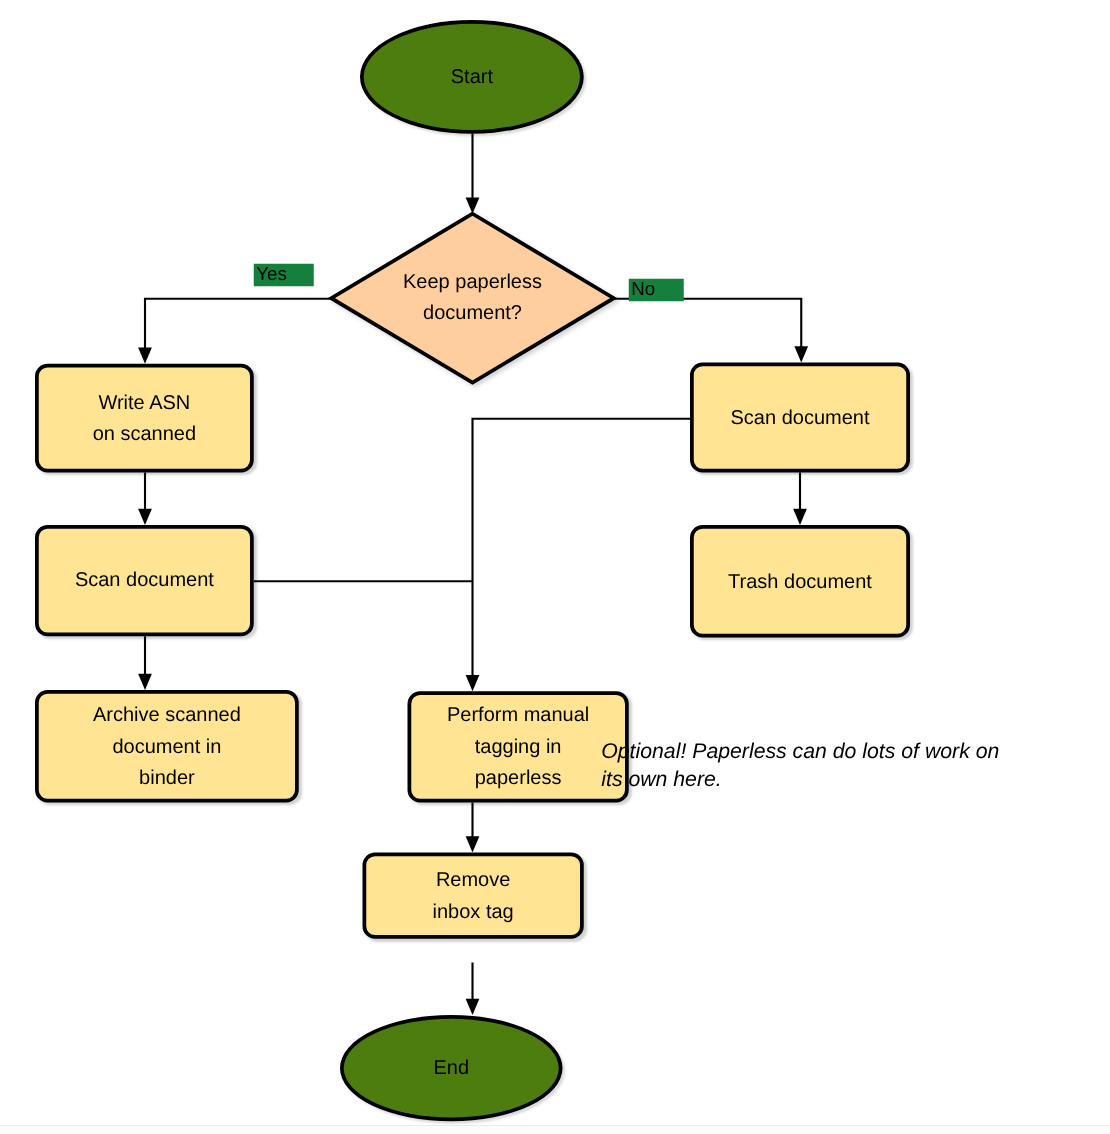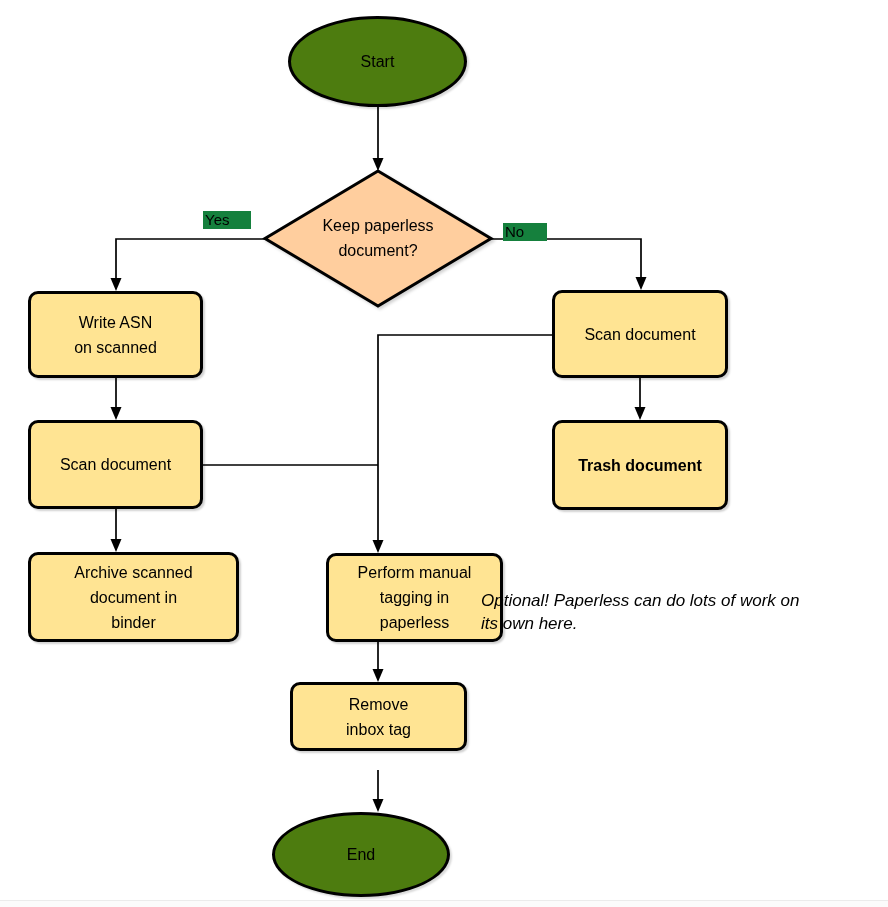--- a/index.html
+++ b/index.html
@@ -98,21 +98,21 @@
     height: 6px;
     background: #fbfbfb;
   }
 
   
   #node-start        { left: 288px; top: 16px;  width: 179px; height: 91px; }
   #node-write-asn    { left: 28px;  top: 291px; width: 175px; height: 87px; }
   #node-scan-left    { left: 28px;  top: 420px; width: 175px; height: 89px; }
   #node-archive      { left: 28px;  top: 552px; width: 211px; height: 90px; }
   #node-scan-right   { left: 552px; top: 290px; width: 176px; height: 88px; }
-  #node-trash        { left: 552px; top: 420px; width: 176px; height: 90px; font-weight: bold; }
+  #node-trash        { left: 552px; top: 420px; width: 176px; height: 90px; }
   #node-tagging      { left: 289px; top: 553px; width: 177px; height: 89px; margin-left: 37px; }
   #node-remove-inbox { left: 290px; top: 682px; width: 177px; height: 69px; }
   #node-end          { left: 272px; top: 812px; width: 178px; height: 85px; }
   #node-decision-label { left: 278px; top: 212px; width: 200px; height: 52px; }
   #edge-label-yes { left: 203px; top: 211px; width: 44px; }
   #edge-label-no  { left: 503px; top: 211px; width: 40px; margin-top: 12px; }
 </style>
 </head>
 <body>
 

